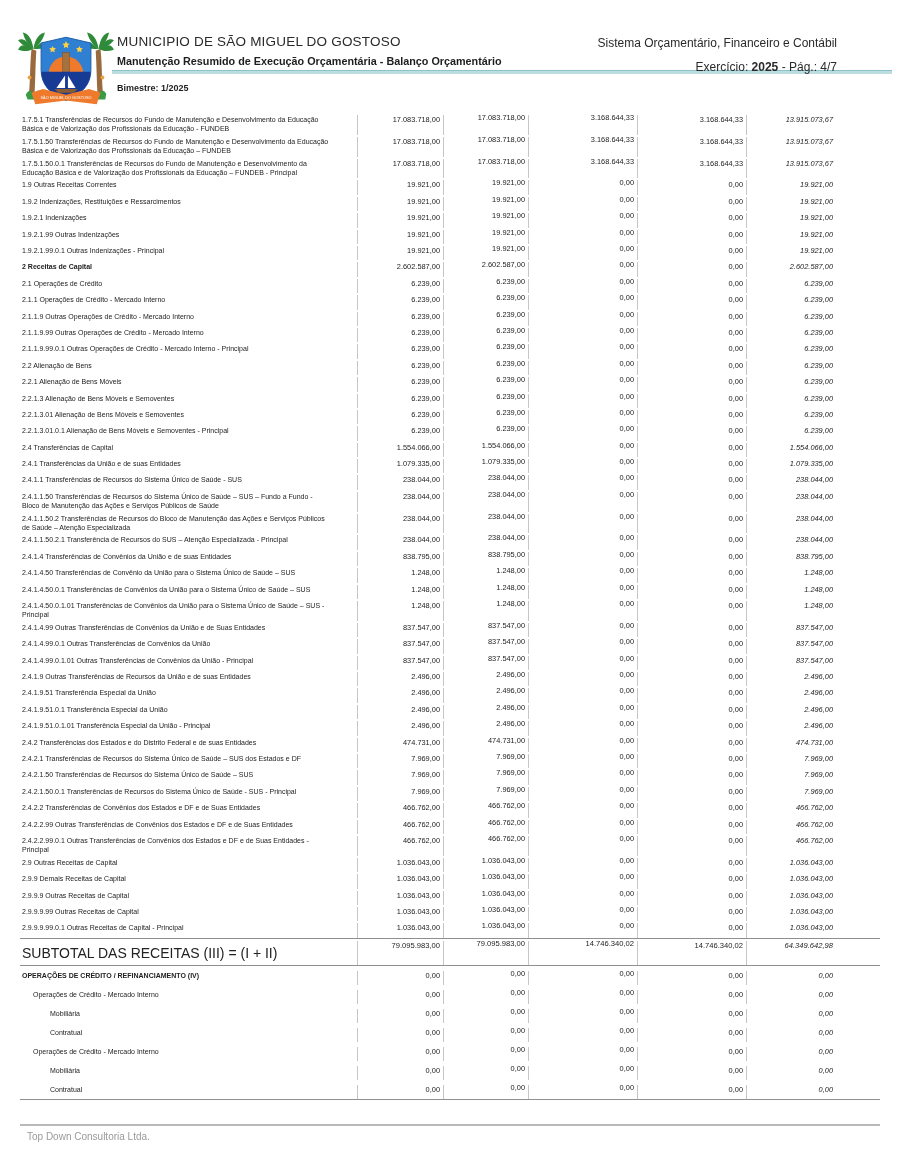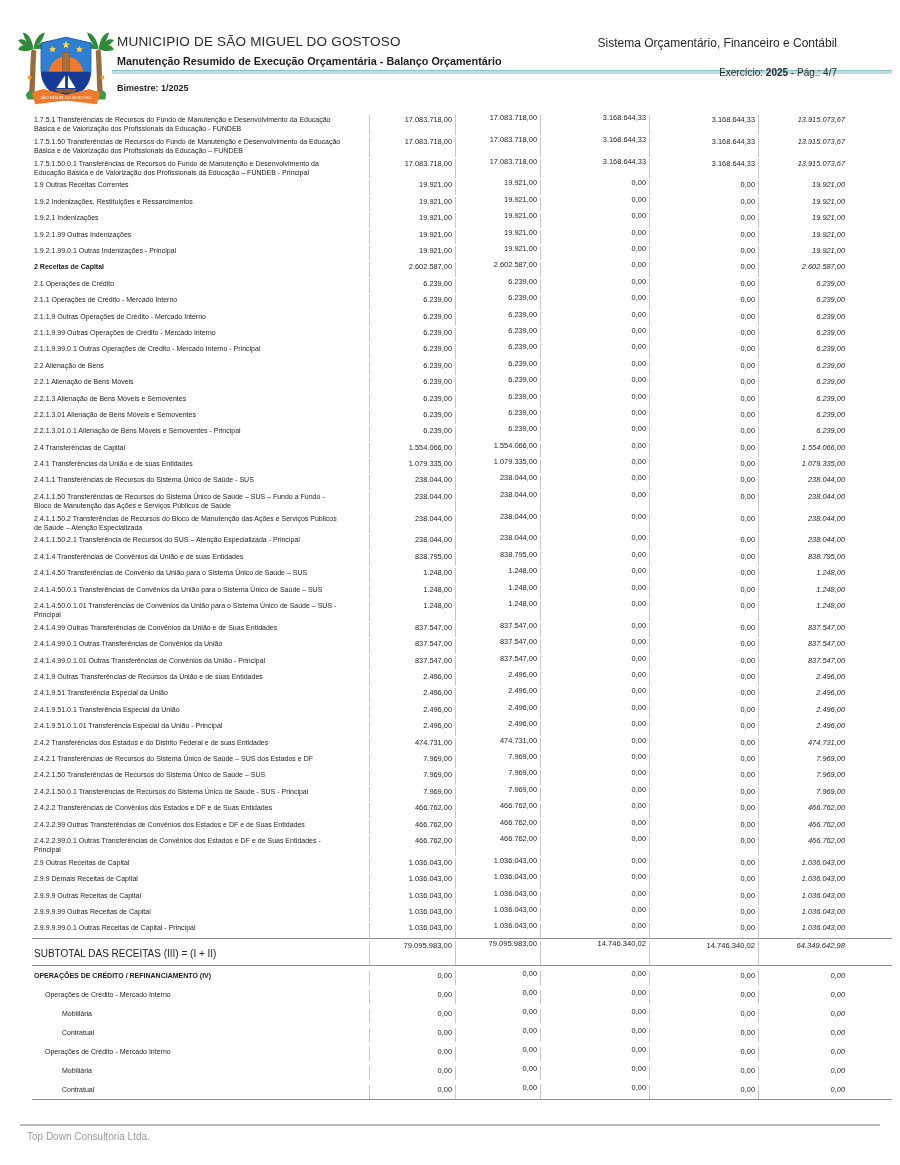--- a/index.html
+++ b/index.html
@@ -8,40 +8,40 @@
     font-family:"Liberation Sans", sans-serif;color:#222;overflow:hidden;
   }
   
   .logo{position:absolute;left:18px;top:20px;width:96px;height:92px;}
   .hdr-title{position:absolute;left:117px;top:34px;font-size:13.5px;line-height:15px;color:#2a2a2a;letter-spacing:.2px;}
   .hdr-subtitle{position:absolute;left:117px;top:55px;font-size:10.8px;font-weight:bold;color:#1e1e1e;}
   .teal-bar{position:absolute;left:112px;top:70px;width:780px;height:3px;background:#bedde1;border-top:1px solid #8cc2ca;}
   .hdr-bimestre{position:absolute;left:117px;top:83px;font-size:9px;font-weight:bold;color:#1e1e1e;text-align:right;}
   .hdr-right{position:absolute;right:63px;top:36px;text-align:right;}
   .hdr-sys{font-size:12px;color:#2a2a2a;}
-  .hdr-exer{font-size:10px;color:#2a2a2a;margin-top:17px;}
+  .hdr-exer{font-size:12px;color:#2a2a2a;margin-top:10px;}
   .hdr-exer b{font-weight:bold;}
   
-  .report-table{position:absolute;left:32px;top:113px;width:860px;}
+  .report-table{position:absolute;left:20px;top:113px;width:860px;}
   .trow{display:flex;align-items:flex-start;min-height:16.4px;box-sizing:border-box;padding-top:2px;}
   .tlabel{width:337px;box-sizing:border-box;padding:0 26px 1px 2px;font-size:7px;line-height:9.4px;color:#222;}
   .trow.bold .tlabel{font-weight:bold;}
   .tval{box-sizing:border-box;align-self:stretch;text-align:right;font-size:7.4px;line-height:9.4px;
         color:#222;border-left:1px solid #c6c6c6;}
   .c1{width:86px;padding-right:3px;}
   .c2{width:85px;padding-right:3px;}
   .c3{width:109px;padding-right:3px;}
   .c4{width:109px;padding-right:3px;}
   .c5{width:97px;padding-right:10px;font-style:italic;}
   .vtext{display:inline-block;}
   .c2 .vtext,.c3 .vtext{position:relative;top:-2px;}
   .hrule{border-top:1px solid #8f8f8f;height:0;}
   
   .trow.subtotal{min-height:26px;}
-  .trow.subtotal .tlabel{font-size:10px;align-self:center;padding-top:3px;}
+  .trow.subtotal .tlabel{font-size:14px;align-self:center;padding-top:3px;}
   .trow.subtotal .tval{font-size:7.6px;text-align:right;}
   
   #credit-rows .trow{min-height:19px;padding-top:5px;}
   .indent-0 .tlabel{padding-left:2px;}
   .indent-1 .tlabel{padding-left:13px;}
   .indent-2 .tlabel{padding-left:30px;}
   
   .footer-line{position:absolute;left:20px;width:860px;top:1124px;border-top:2px solid #b9b9b9;}
   .footer-text{position:absolute;left:27px;top:1131px;font-size:10px;color:#9a9a9a;}
 </style>

